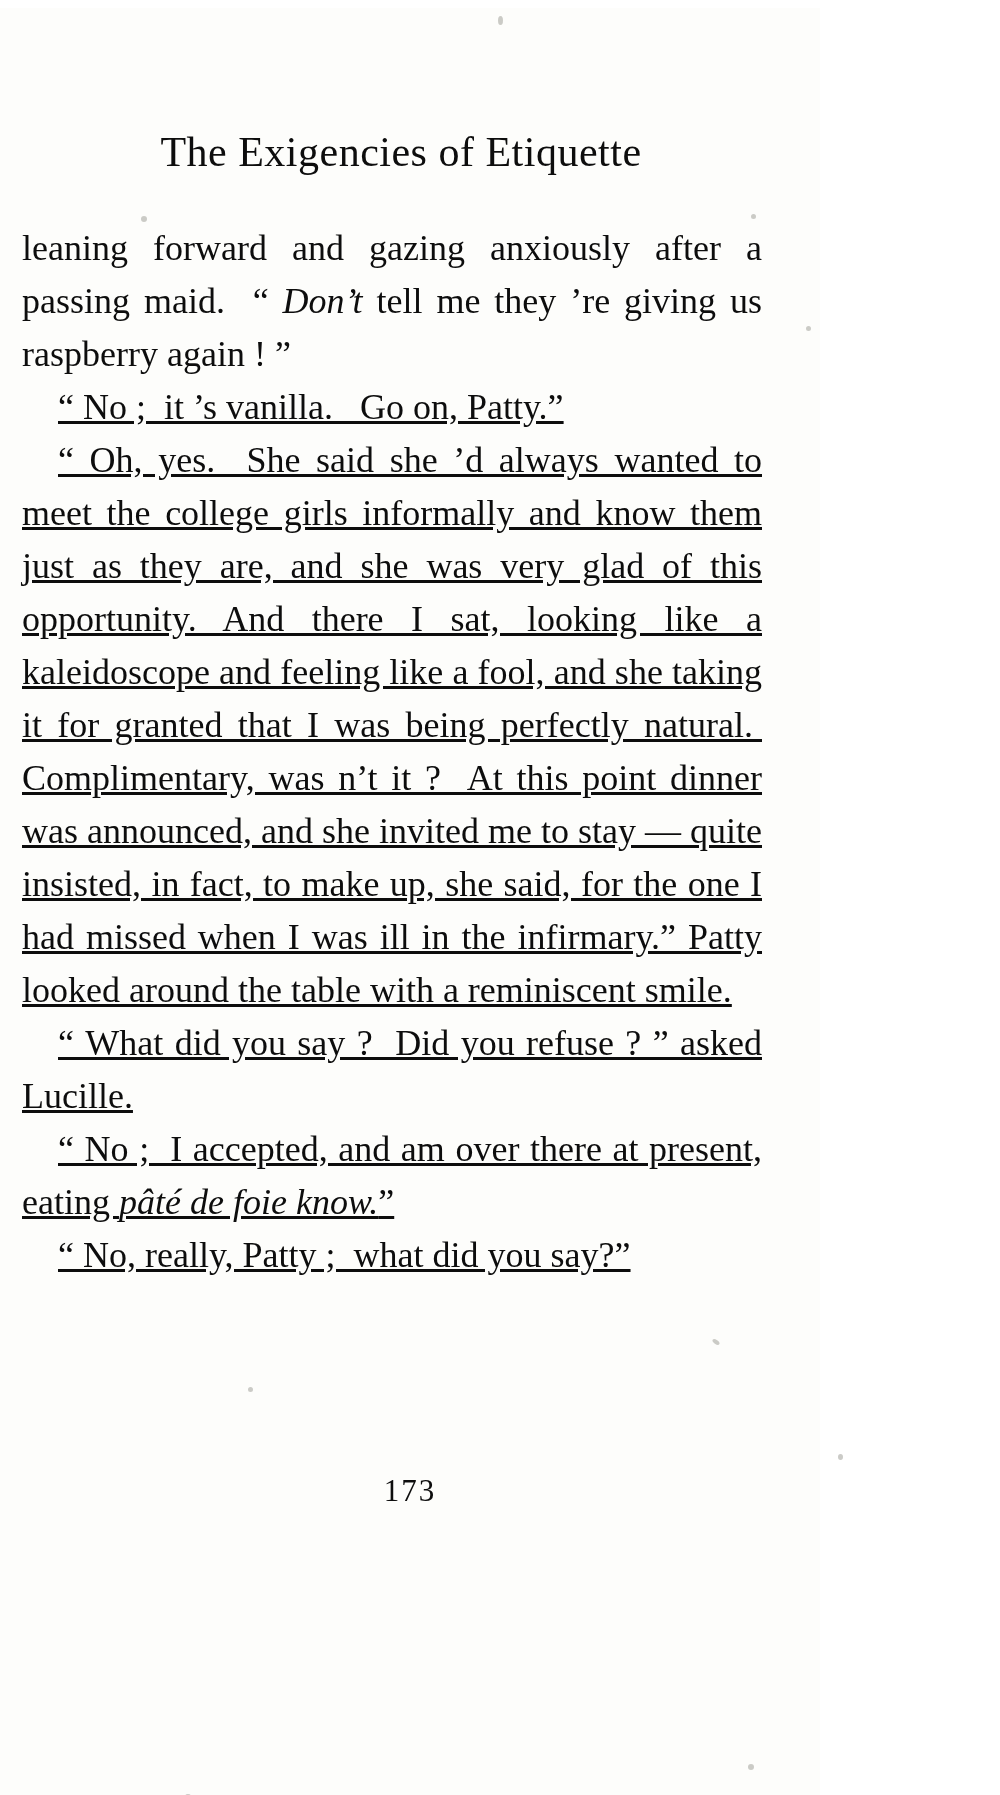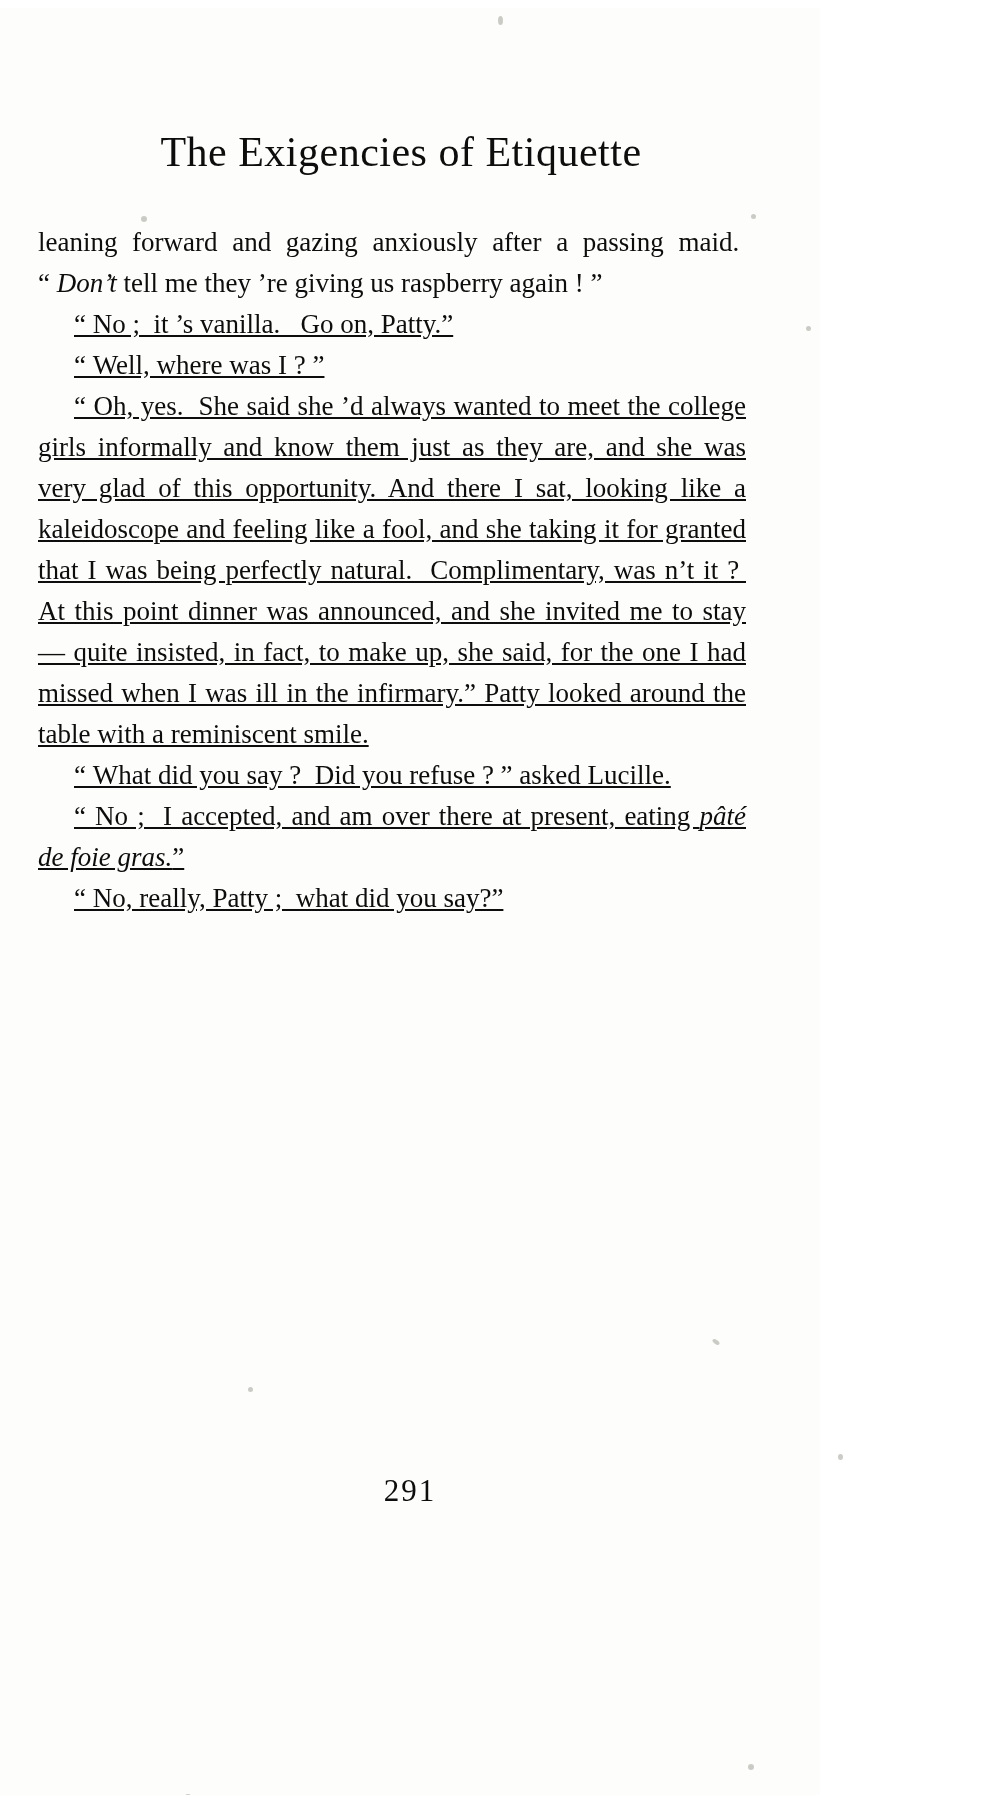--- a/index.html
+++ b/index.html
@@ -33,25 +33,25 @@
   .running-head {
     font-size: 42px;
     letter-spacing: 0.5px;
     text-align: center;
     margin: 0 0 46px 0;
     font-weight: normal;
     font-family: "Liberation Serif", serif;
     padding-left: 18px;
   }
   .body-text {
-    font-size: 27px;
-    line-height: 41px;
+    font-size: 36px;
+    line-height: 53px;
     text-align: justify;
     text-justify: inter-word;
-    margin: 16px;
+    margin: 0;
   }
   .body-text p {
     margin: 0;
   }
   .p-indent {
     text-indent: 36px;
     text-decoration: underline;
   }
   .ital {
     font-style: italic;
@@ -89,22 +89,21 @@
   <span class="speck" style="left:748px;top:1756px;width:6px;height:6px;"></span>
   <span class="speck" style="left:185px;top:1786px;width:6px;height:5px;"></span>
 
   <div class="page-inner">
 
     <h1 class="running-head">The Exigencies of Etiquette</h1>
 
     <div class="body-text">
       <p>leaning forward and gazing anxiously after a passing maid.&nbsp; “&nbsp;<span class="ital">Don’t</span> tell me they ’re giving us raspberry again ! ”</p>
       <p class="p-indent">“&nbsp;No ;&nbsp; it ’s vanilla.&nbsp;&nbsp; Go on, Patty.”</p>
-      <p class="p-indent">“&nbsp;Well, where was I ? ”</p>
       <p class="p-indent">“&nbsp;Oh, yes.&nbsp; She said she ’d always wanted to meet the college girls informally and know them just as they are, and she was very glad of this opportunity. And there I sat, looking like a kaleidoscope and feeling like a fool, and she taking it for granted that I was being perfectly natural.&nbsp; Complimentary, was n’t it ?&nbsp; At this point dinner was announced, and she invited me to stay — quite insisted, in fact, to make up, she said, for the one I had missed when I was ill in the infirmary.” Patty looked around the table with a reminiscent smile.</p>
       <p class="p-indent">“&nbsp;What did you say ?&nbsp; Did you refuse ? ” asked Lucille.</p>
-      <p class="p-indent">“&nbsp;No ;&nbsp; I accepted, and am over there at present, eating <span class="ital">pâté de foie gras.</span>”</p>
+      <p class="p-indent">“&nbsp;No ;&nbsp; I accepted, and am over there at present, eating <span class="ital">pâté de foie know.</span>”</p>
       <p class="p-indent">“&nbsp;No, really, Patty ;&nbsp; what did you say?”</p>
     </div>
 
-    <div class="folio">291</div>
+    <div class="folio">173</div>
   </div>
 </div>
 
 </body></html>

